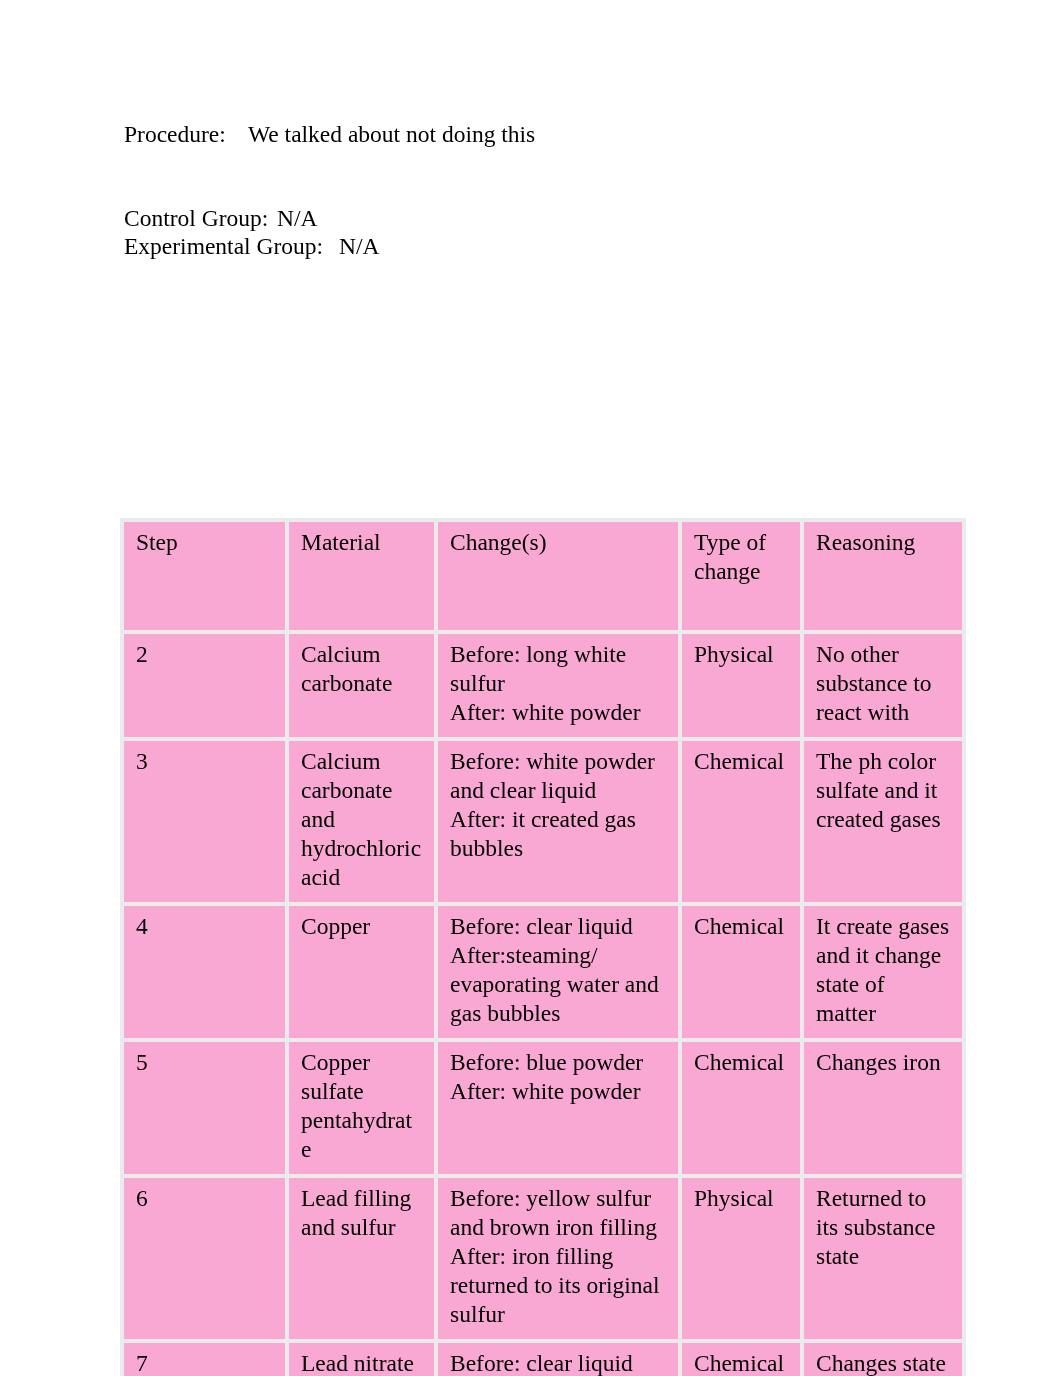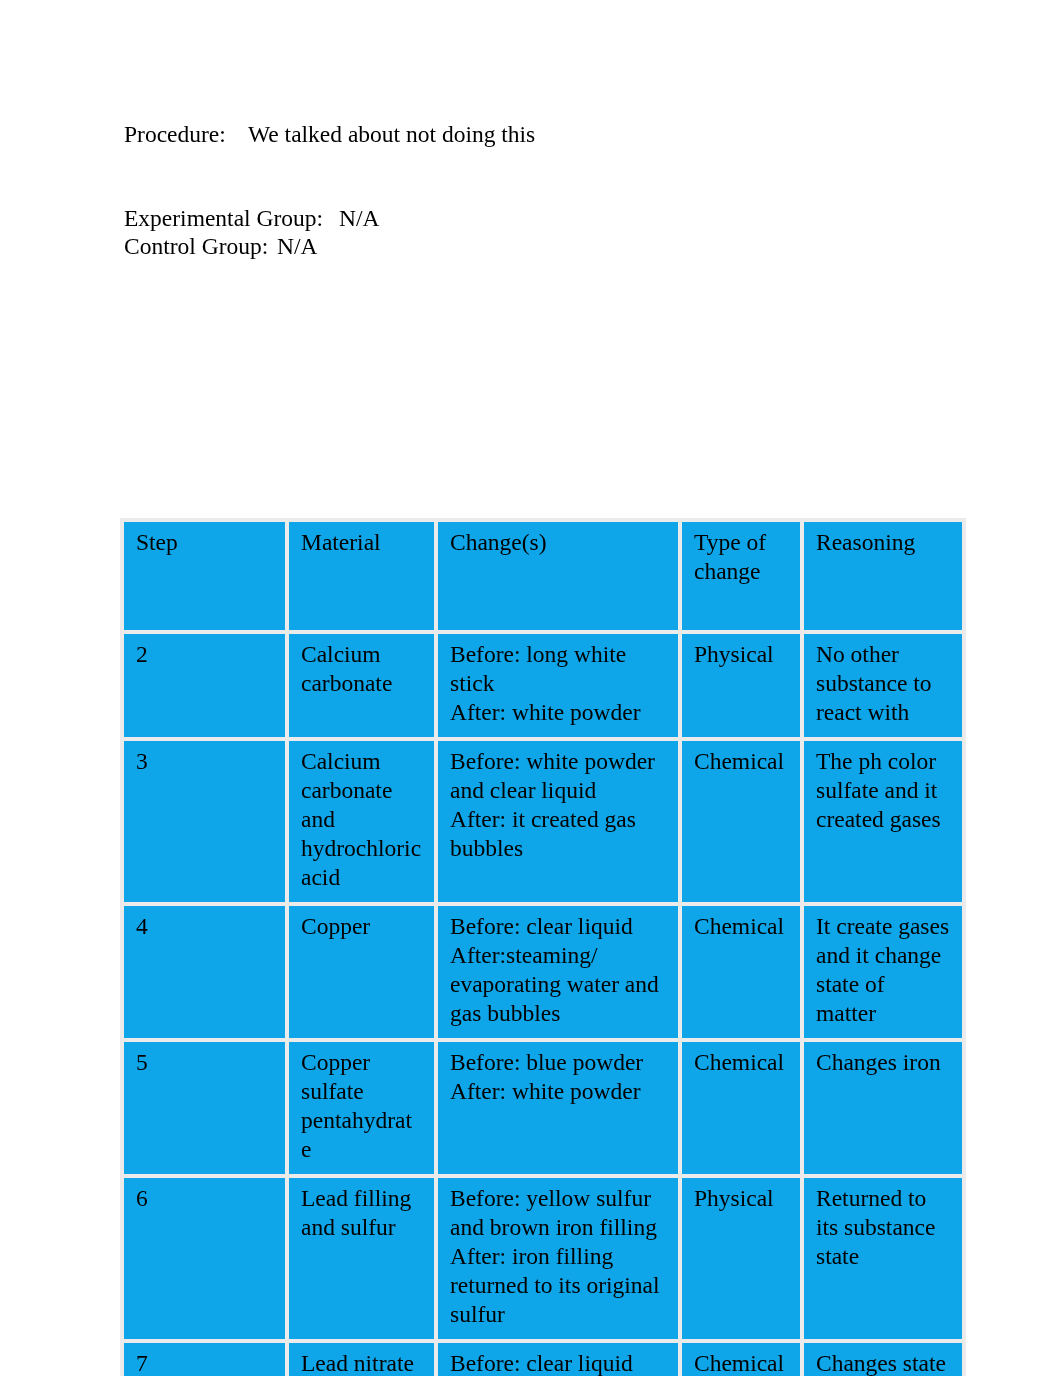--- a/index.html
+++ b/index.html
@@ -62,21 +62,21 @@
   table.data-table td,
   table.data-table th {
     border: 4px solid #ebebeb;
     padding: 6px 12px 10px 12px;
     vertical-align: top;
     text-align: left;
     font-weight: normal;
     font-size: 23.5px;
     line-height: 29px;
     color: #000;
-    background: #0ea5e9;
+    background: #f9a8d4;
     word-wrap: break-word;
   }
   
   col.c-step   { width: 165px; }
   col.c-mat    { width: 149px; }
   col.c-chg    { width: 244px; }
   col.c-type   { width: 122px; }
   col.c-reason { width: 162px; }
 
   tr.header-row th { height: 92px; }
@@ -95,23 +95,23 @@
 
 <div class="page">
 
   <div class="intro-block">
 
     <p class="intro-line procedure-line"><span class="lbl">Procedure:</span><span class="val">We talked about not doing this</span></p>
 
     <div class="spacer-line"></div>
     <div class="spacer-line"></div>
 
+    <p class="intro-line ctrl-line"><span class="lbl">Control Group:</span><span class="val">N/A</span></p>
+
     <p class="intro-line exp-line"><span class="lbl">Experimental Group:</span><span class="val">N/A</span></p>
-
-    <p class="intro-line ctrl-line"><span class="lbl">Control Group:</span><span class="val">N/A</span></p>
   </div>
 
   <div class="table-wrap">
     <table class="data-table">
       <colgroup>
         <col class="c-step">
         <col class="c-mat">
         <col class="c-chg">
         <col class="c-type">
         <col class="c-reason">
@@ -124,21 +124,21 @@
           <th>Type of change</th>
           <th>Reasoning</th>
         </tr>
       </thead>
       <tbody>
 
         <tr class="data-row">
           <td>2</td>
           <td>Calcium carbonate</td>
           <td class="cell-lines">
-            <span>Before: long white stick</span>
+            <span>Before: long white sulfur</span>
             <span>After: white powder</span>
           </td>
           <td>Physical</td>
           <td>No other substance to react with</td>
         </tr>
 
         <tr class="data-row">
           <td>3</td>
           <td>Calcium carbonate and hydrochloric acid</td>
           <td class="cell-lines">

